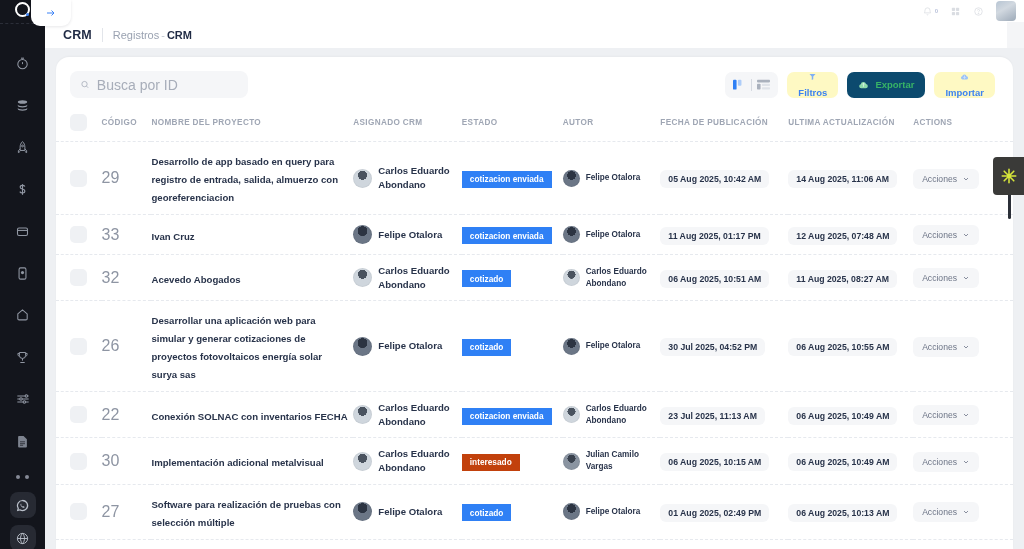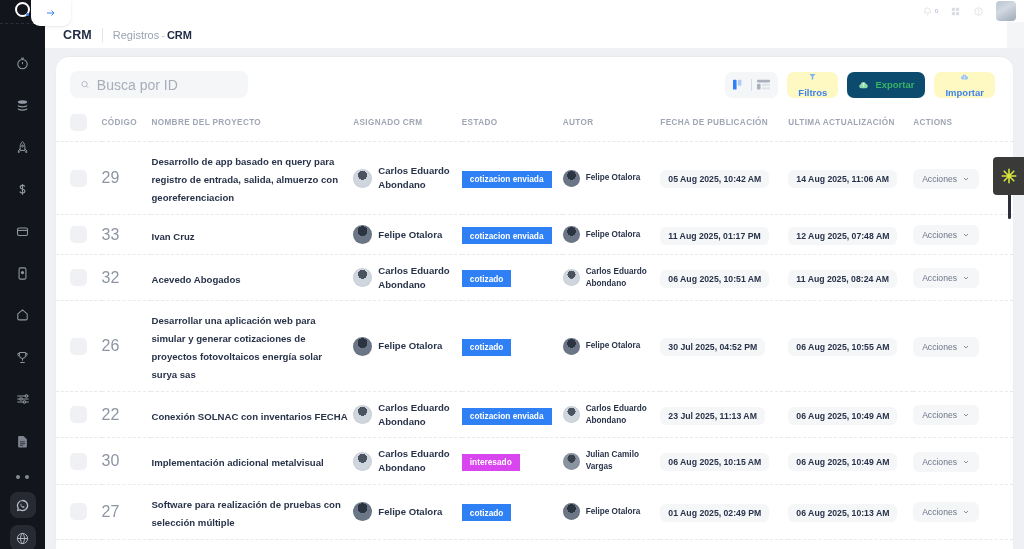--- a/index.html
+++ b/index.html
@@ -161,21 +161,21 @@
   .avat.a3 { background: radial-gradient(circle at 50% 33%, #4a535f 0 28%, #cfd6dd 29% 100%); }
   .avat.a4 { background: radial-gradient(circle at 50% 33%, #3a424e 0 28%, #8a94a1 29% 100%); }
   .avat.big { width:19px;height:19px;flex:0 0 19px; }
   .pn { font-size:9.6px; font-weight:700; color:#28334a; line-height:1.42; }
 
   .badge {
     display:inline-block; border-radius:0; padding: 3.5px 8px;
     font-size:8.3px; font-weight:700; color:#ffffff; white-space:nowrap;
   }
   .badge-blue  { background:#2f80f5; }
-  .badge-amber { background:#d946ef; }
+  .badge-amber { background:#c2410c; }
 
   .datepill {
     display:inline-block; background:#f5f6f8; border-radius:6px; padding:4px 8px;
     font-size:8.7px; font-weight:700; color:#28334a; white-space:nowrap;
   }
   .actbtn {
     display:inline-flex; align-items:center; gap:5px; background:#f5f6f8; border-radius:6px;
     padding:5px 9px; font-size:8.6px; color:#6c7486; cursor:pointer;
   }
 
@@ -475,21 +475,21 @@
                   </span>
                 </td>
                 <td class="col-est"><span class="badge badge-blue">cotizado</span></td>
                 <td class="col-aut">
                   <span class="person small">
                     <span class="avat a3"></span>
                     <span class="pn" style="font-size:8.2px">Carlos Eduardo Abondano</span>
                   </span>
                 </td>
                 <td class="col-fec"><span class="datepill">06 Aug 2025, 10:51 AM</span></td>
-                <td class="col-upd"><span class="datepill">11 Aug 2025, 08:24 AM</span></td>
+                <td class="col-upd"><span class="datepill">11 Aug 2025, 08:27 AM</span></td>
                 <td class="col-act"><span class="actbtn">
                     <span>Acciones</span>
                     <svg width="8" height="8" viewBox="0 0 24 24" fill="none" stroke="#6c7486" stroke-width="2.4">
                       <path d="M6 9l6 6 6-6"></path>
                     </svg>
                   </span></td>
               </tr>
               <tr>
                 <td class="col-chk">
                   <span class="chk"></span>

